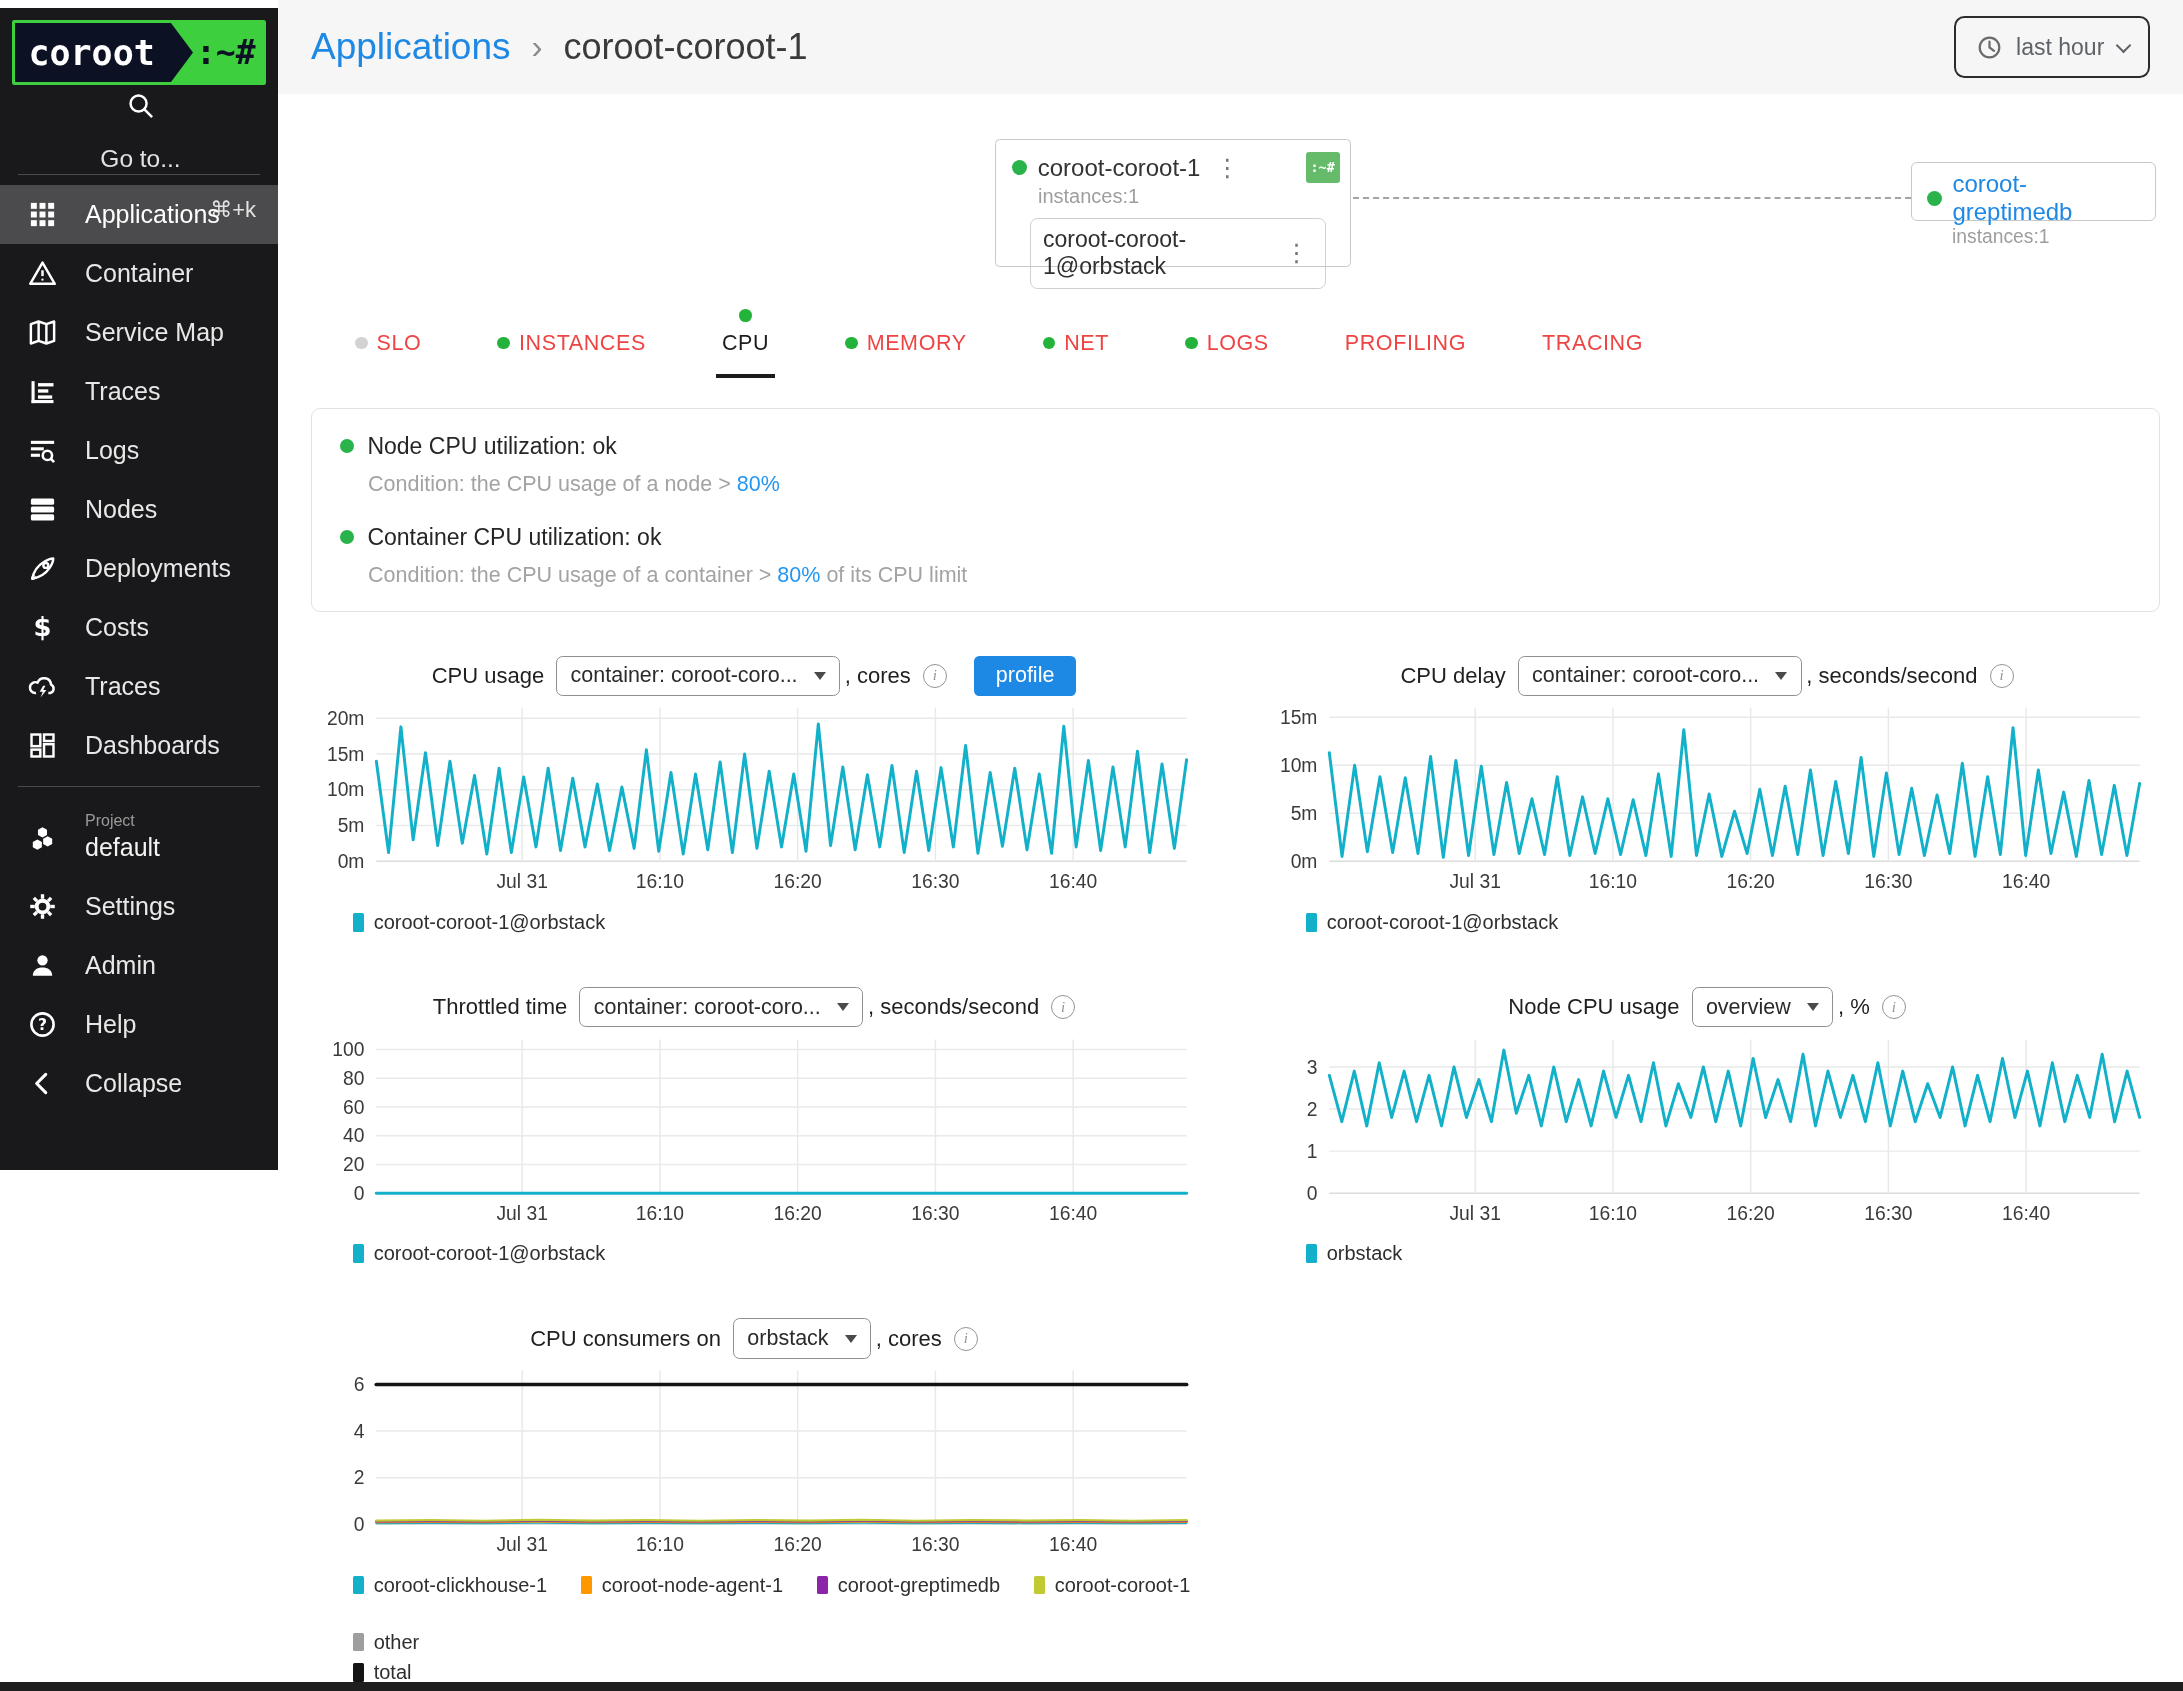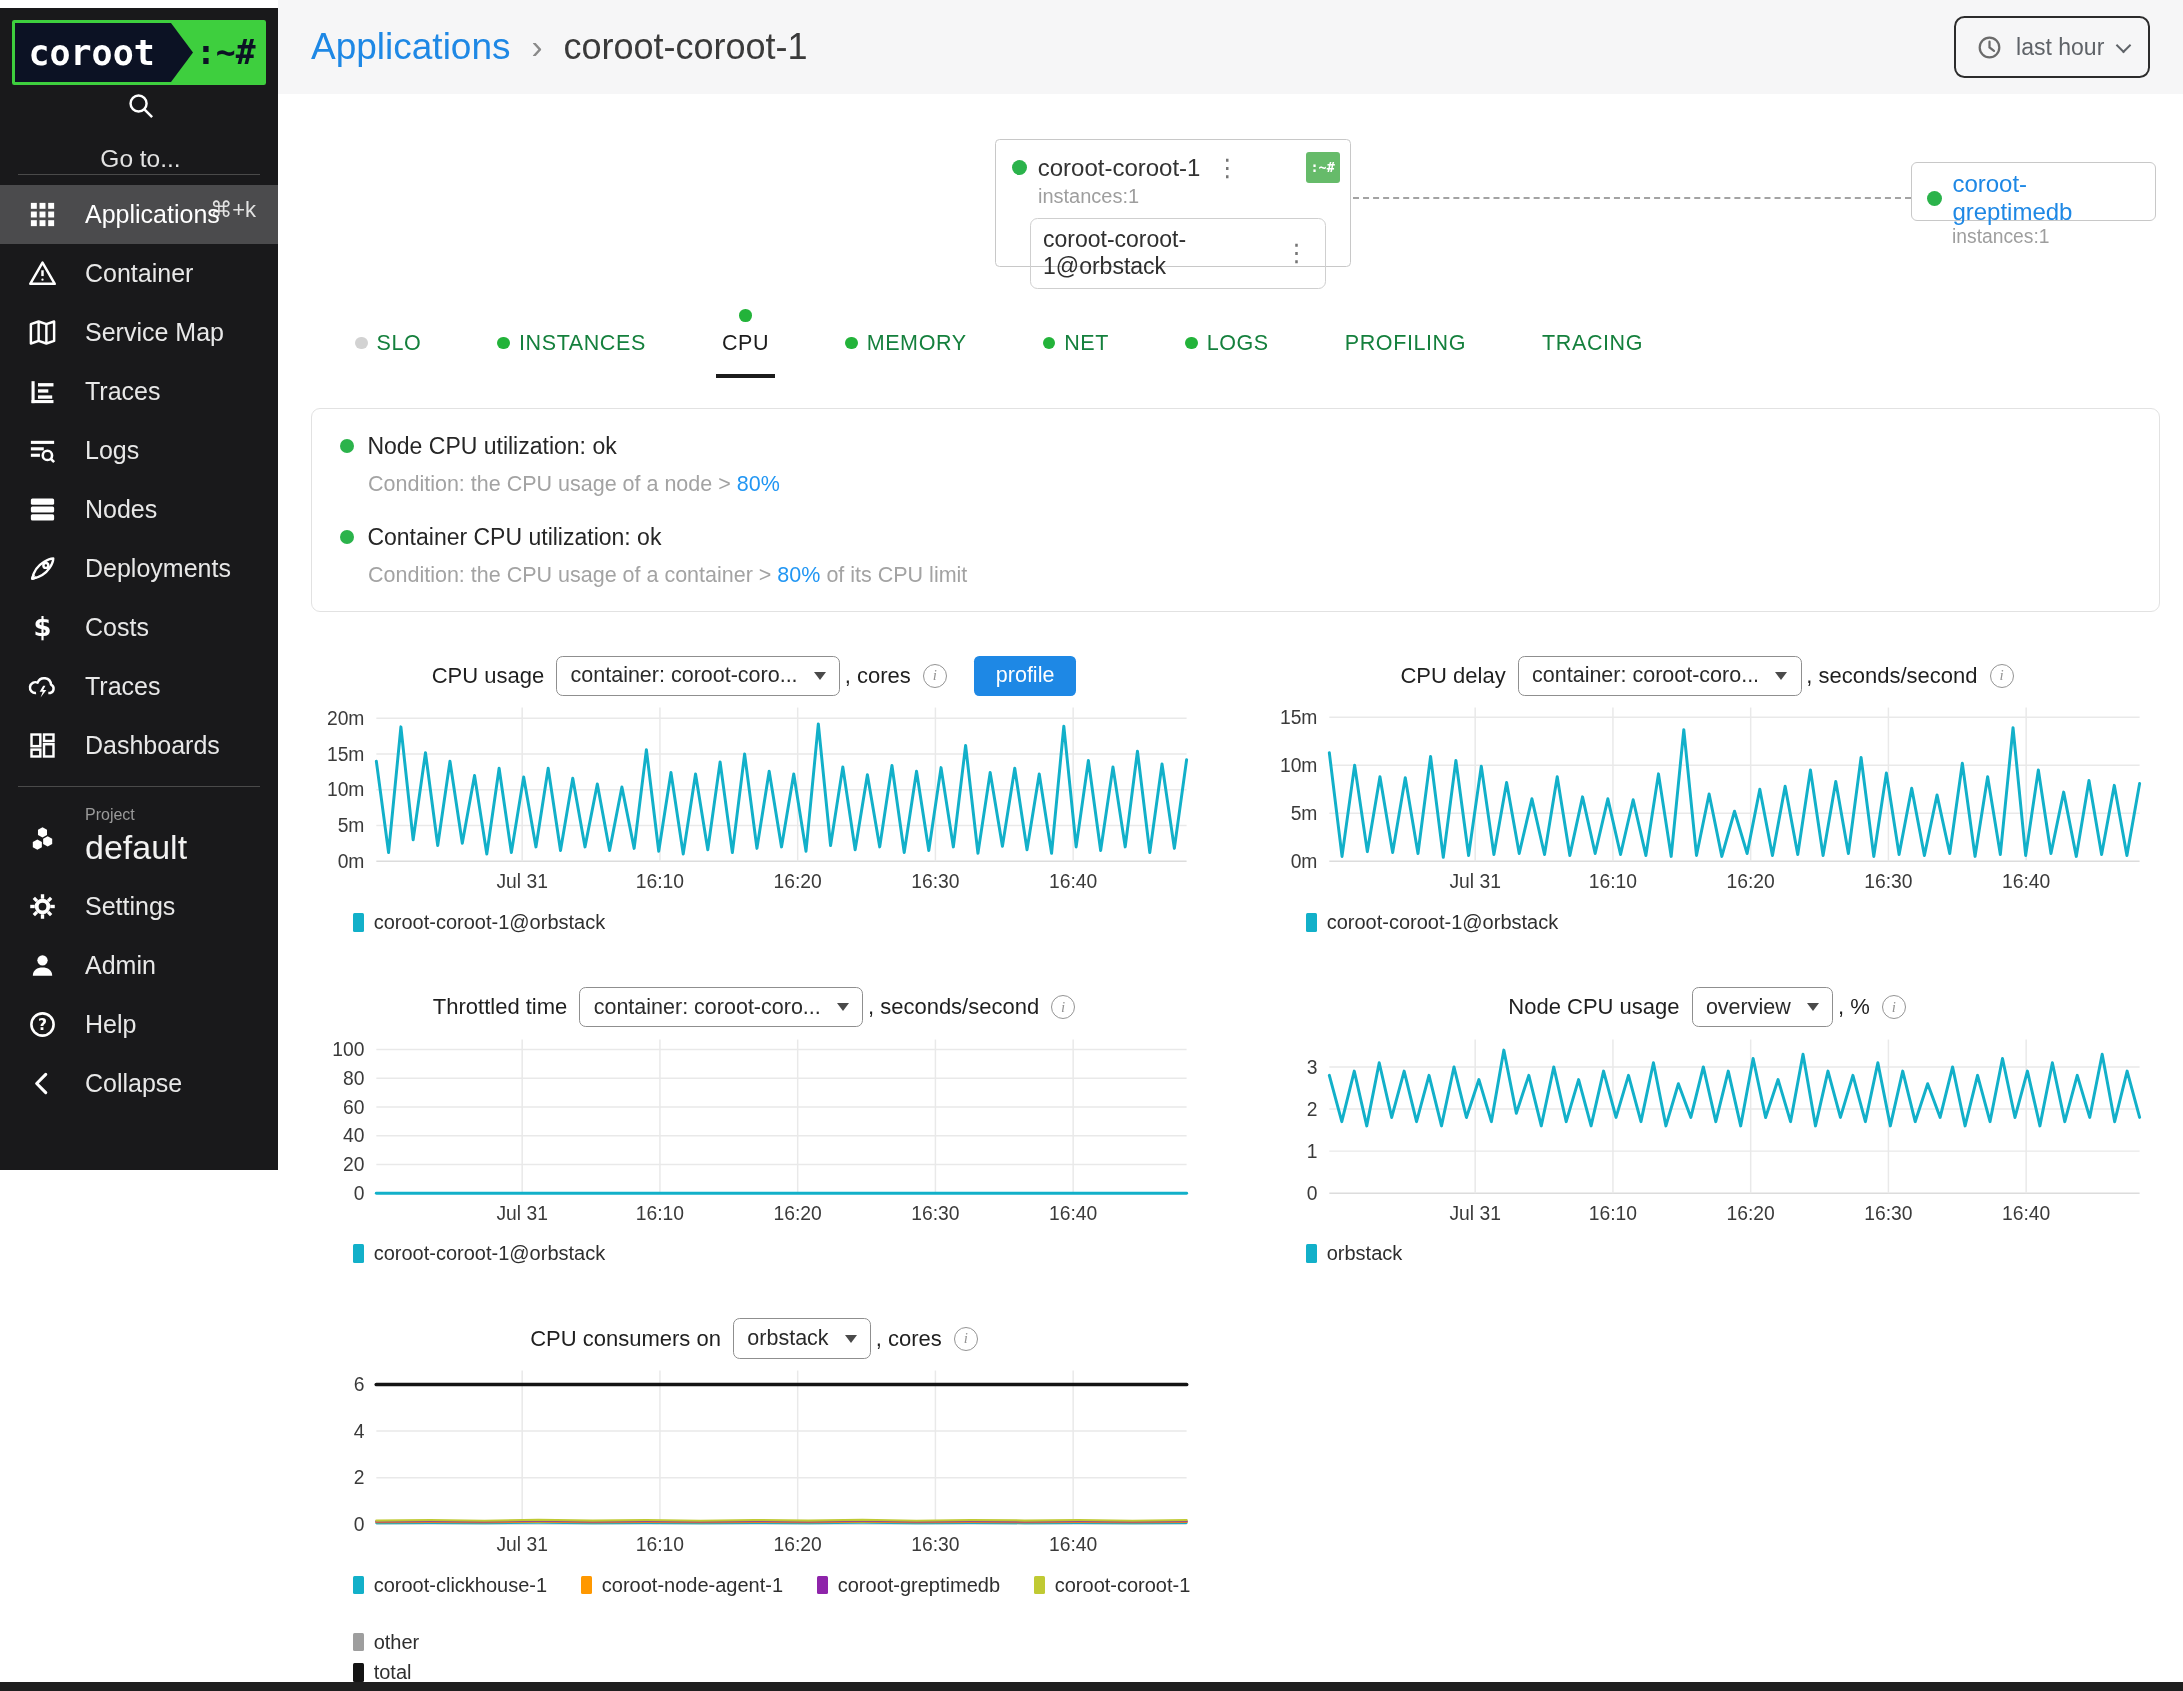--- a/index.html
+++ b/index.html
@@ -16,21 +16,21 @@
   .logo-right { background:#3ecf3e; color:#0c1224; font-family:"DejaVu Sans Mono", monospace; font-weight:bold; font-size:33px;
     display:flex; align-items:center; padding:0 7.4px 0 3px; }
   .goto-row { display:flex; align-items:center; gap:24px; padding:0 22px 0 25px; height:74px; font-size:24.5px; color:#e2e2e2; cursor:pointer;flex-direction:column; }
   .goto-shortcut { margin-left:auto; font-size:22px; color:#e2e2e2; }
   .side-divider { border-top:1.5px solid #4a4a4a; margin:10.4px 18px; }
   .side-item { display:flex; align-items:center; gap:27px; height:59px; padding:0 18px 0 27px; font-size:25px; color:#e8e8e8; cursor:pointer; }
   .side-item.active { background:#4b4b4d; color:#fff; }
   .icon24 { width:31px; height:31px; flex:0 0 31px; display:block; }
   .project-row { display:flex; align-items:center; gap:27px; padding:4.5px 18px 4.5px 27px; min-height:80px; cursor:pointer; }
   .project-label { font-size:16px; color:#9a9a9a; line-height:1.25; }
-  .project-name { font-size:34px; color:#f2f2f2; line-height:1.3; }
+  .project-name { font-size:25px; color:#f2f2f2; line-height:1.3; }
 
   
   .main { position:absolute; left:278px; top:0; right:0; height:1681px; background:#fff; }
   .topbar { height:94px; background:#f6f6f7; display:flex; align-items:center; padding:0 33px; }
   .crumb-link { color:#1e88e5; font-size:37px; cursor:pointer; }
   .crumb-sep { color:#8a8a8a; font-size:33px; margin:0 21px; }
   .crumb-current { color:#3a3a3a; font-size:36px; }
   .time-btn { margin-left:auto; height:62px; border:2.2px solid #2c2c2c; border-radius:10.4px; padding:0 19.3px; display:flex; align-items:center; gap:13.4px;
     color:#5f6368; font-size:23px; background:#f6f6f7; cursor:pointer; }
   .chev-down { width:11px; height:11px; border-right:2.2px solid #5f6368; border-bottom:2.2px solid #5f6368; transform:rotate(45deg) translate(-1.5px,-1.5px); }
@@ -48,21 +48,21 @@
   .mc-instance-box { margin:10.4px 24px 0 34px; border:1.9px solid #cfcfcf; border-radius:7.4px; padding:7.4px 12px; display:flex; align-items:center;
     justify-content:center; gap:10.4px; font-size:23px; color:#2f2f2f; cursor:pointer; }
   .map-link { position:absolute; left:1075px; top:103px; width:558px; border-top:2.2px dashed #a3a3a3; }
   .map-card2 { position:absolute; left:1633px; top:68px; width:245px; height:59px; background:#fff; border:1.5px solid #c8c8c8; border-radius:6px; padding:7.4px 15px; cursor:pointer; }
   .mc2-head { display:flex; align-items:center; gap:10.4px; }
   .mc2-name { font-size:24px; color:#1e88e5; cursor:pointer; }
   .mc2-instances { padding-left:25px; font-size:19.3px; color:#9e9e9e; }
 
   
   .tabs { display:flex; gap:64px; padding-left:71px; align-items:flex-end; }
-  .tab { display:flex; align-items:center; gap:9px; font-size:21.5px; letter-spacing:0.6px; color:#15803d; padding:0 6px 18px 6px;
+  .tab { display:flex; align-items:center; gap:9px; font-size:21.5px; letter-spacing:0.6px; color:#ef4444; padding:0 6px 18px 6px;
     border-bottom:4.5px solid transparent; cursor:pointer; }
   .tab.active { color:#1c1c1c; border-bottom-color:#1c1c1c;flex-direction:column; }
   .tab-dot { width:12.6px; height:12.6px; border-radius:50%; }
   .tab-dot.ok { background:#23b33a; }
   .tab-dot.inactive { background:#d2d2d2; }
 
   
   .checks-card { margin:30px 23px 0 33px; border:1.9px solid #e2e2e2; border-radius:9px; padding:24px 28px 19.3px 28px; }
   .check-title-row { display:flex; align-items:center; gap:13.4px; }
   .check-dot { width:14px; height:14px; border-radius:50%; background:#2bb34b; flex:0 0 14px; }

